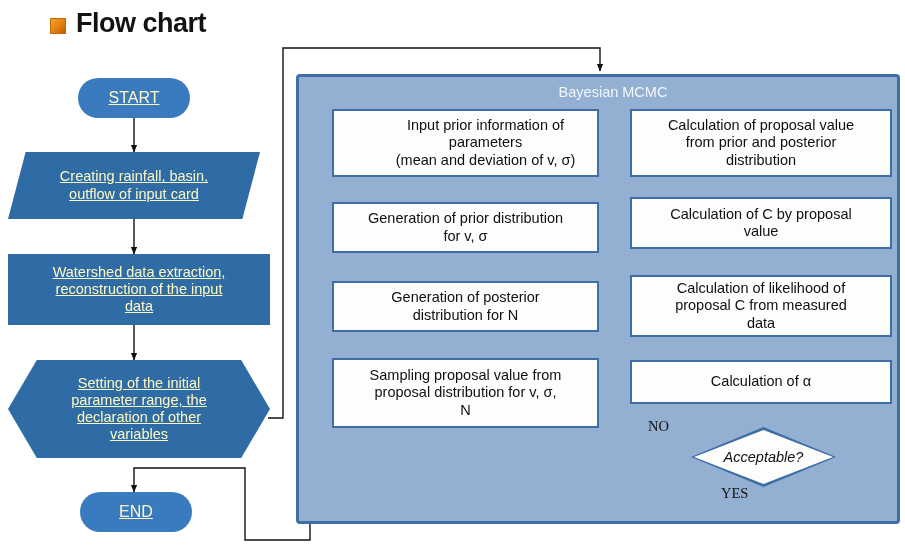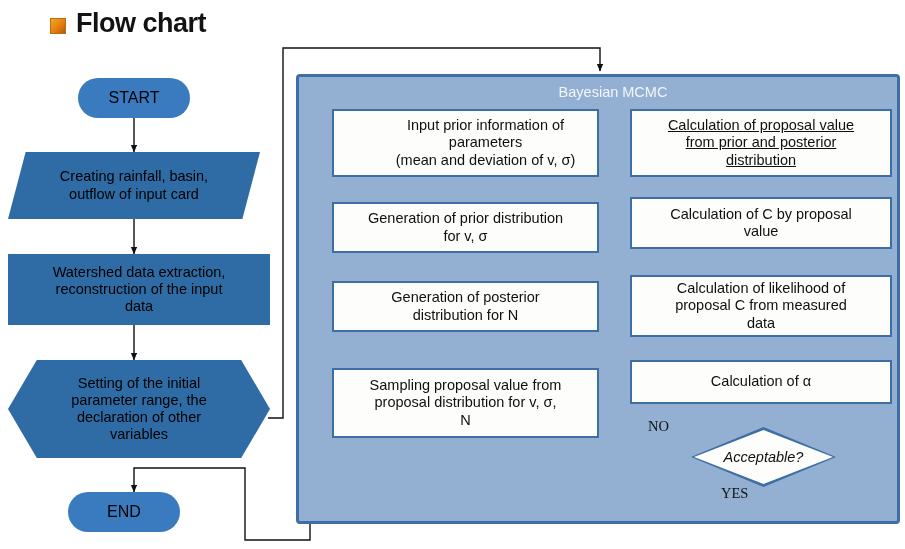--- a/index.html
+++ b/index.html
@@ -44,28 +44,29 @@
   .shape-text {
     display: block;
     white-space: pre-line;
     line-height: 1.18;
   }
 
   
   .dark-shape {
     position: absolute;
     background: #2f6ca5;
-    color: #000000;
+    color: #fef9c3;
     display: flex;
     align-items: center;
     justify-content: center;
     text-align: center;
     font-size: 14.5px;
     box-sizing: border-box;
     padding: 2px 6px;
+    text-decoration: underline;
   }
   .terminator {
     border-radius: 22px;
     background: #3a7bbf;
     font-size: 16px;
   }
   .parallelogram {
     clip-path: polygon(7% 0%, 100% 0%, 93% 100%, 0% 100%);
   }
   .hexagon {
@@ -221,21 +222,21 @@
 data</span>
 </div>
 
 <div class="dark-shape hexagon" style="left:8px; top:360px; width:262px; height:98px;">
   <span class="shape-text">Setting of the initial
 parameter range, the
 declaration of other
 variables</span>
 </div>
 
-<div class="dark-shape terminator" style="left:68px; top:492px; width:112px; height:40px;text-align:center;">
+<div class="dark-shape terminator" style="left:80px; top:492px; width:112px; height:40px;text-align:center;">
   <span class="shape-text">END</span>
 </div>
 
 <div id="mcmc-panel">
   <div id="mcmc-title">Bayesian MCMC</div>
 </div>
 
 <div class="proc-box" style="left:332px; top:109px; width:267px; height:68px;padding-left:47px;">
   <span class="shape-text">Input prior information of
 parameters
@@ -245,27 +246,27 @@
 <div class="proc-box" style="left:332px; top:202px; width:267px; height:51px;">
   <span class="shape-text">Generation of prior distribution
 for v, σ</span>
 </div>
 
 <div class="proc-box" style="left:332px; top:281px; width:267px; height:51px;">
   <span class="shape-text">Generation of posterior
 distribution for N</span>
 </div>
 
-<div class="proc-box" style="left:332px; top:358px; width:267px; height:70px;margin-top:10px;">
+<div class="proc-box" style="left:332px; top:358px; width:267px; height:70px;">
   <span class="shape-text">Sampling proposal value from
 proposal distribution for  v, σ,
 N</span>
 </div>
 
-<div class="proc-box" style="left:630px; top:109px; width:262px; height:68px;text-decoration:underline;">
+<div class="proc-box" style="left:630px; top:109px; width:262px; height:68px;">
   <span class="shape-text">Calculation of proposal value
 from prior and posterior
 distribution</span>
 </div>
 
 <div class="proc-box" style="left:630px; top:197px; width:262px; height:52px;">
   <span class="shape-text">Calculation of C by proposal
 value</span>
 </div>
 

